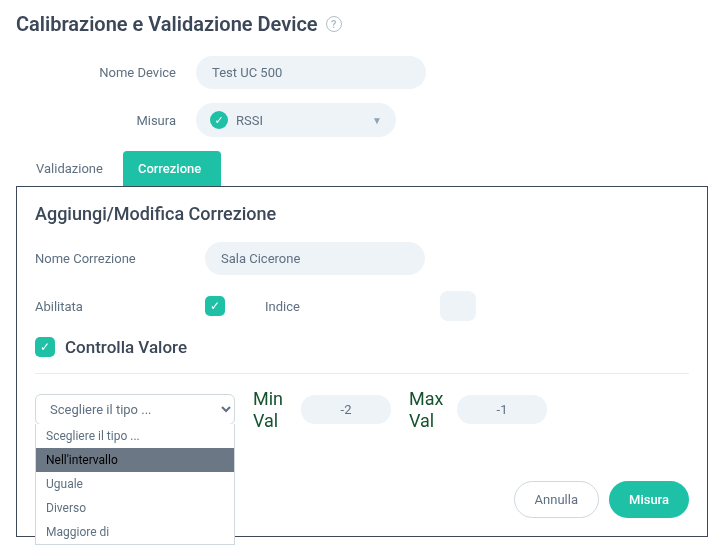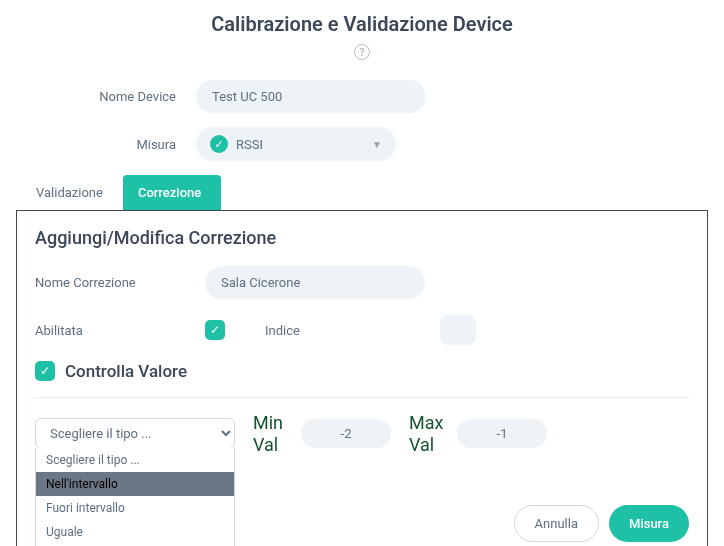--- a/index.html
+++ b/index.html
@@ -1,17 +1,17 @@
 <!DOCTYPE html>
 <html><head>
 <meta charset="utf-8">
 <style>
 * { box-sizing: border-box; margin: 0; padding: 0; font-family: -apple-system, BlinkMacSystemFont, "Segoe UI", Roboto, sans-serif; }
 body { background: #fff; width: 724px; height: 546px; padding: 12px 16px; color: #3c4858; }
-.page-title { font-size: 20px; font-weight: 600; color: #3c4858; display: flex; align-items: center; gap: 8px; margin-bottom: 20px; flex-direction: column; }
+.page-title { font-size: 20px; font-weight: 600; color: #3c4858; display: flex; align-items: center; gap: 8px; margin-bottom: 20px; }
 .help-icon { width: 16px; height: 16px; border: 1px solid #b0bec5; border-radius: 50%; display: inline-flex; align-items: center; justify-content: center; font-size: 11px; color: #b0bec5; }
 .form-row { display: flex; align-items: center; margin-bottom: 14px; }
 .form-row .label { width: 180px; text-align: right; padding-right: 20px; font-size: 13px; color: #5f7081; }
 .form-row .pill-input { background: #eef3f8; border: none; border-radius: 18px; padding: 9px 16px; font-size: 13px; color: #5f7081; width: 230px; }
 .form-row .pill-select { background: #eef3f8; border: none; border-radius: 18px; padding: 8px 14px; font-size: 13px; color: #5f7081; width: 200px; display: flex; align-items: center; justify-content: space-between; cursor: pointer; }
 .check-circle { width: 18px; height: 18px; background: #1ec0a6; border-radius: 50%; display: inline-flex; align-items: center; justify-content: center; color: #fff; font-size: 11px; margin-right: 8px; }
 .chevron { font-size: 10px; color: #90a4ae; }
 .tabs { display: flex; gap: 0; margin-top: 10px; }
 .tab { padding: 10px 20px; font-size: 13px; color: #5f7081; cursor: pointer; border-radius: 4px 4px 0 0; }
 .tab.active { background: #1ec0a6; color: #fff; font-weight: 500; padding-left: 15px; }
@@ -90,21 +90,20 @@
   <hr class="divider">
 
   <div class="ctrl-row">
     <div class="dropdown-wrap">
       <select class="native-select">
         <option>Scegliere il tipo ...</option>
       </select>
       <div class="dropdown-list">
         <div class="opt">Scegliere il tipo ...</div>
         <div class="opt highlight">Nell'intervallo</div>
-        <div class="opt">Fuori intervallo</div>
         <div class="opt">Uguale</div>
         <div class="opt">Diverso</div>
         <div class="opt">Maggiore di</div>
 
       </div>
     </div>
     <div class="small-label">Min Val</div>
     <input class="small-input" value="-2" style="">
     <div class="small-label">Max Val</div>
     <input class="small-input" value="-1" style="">

